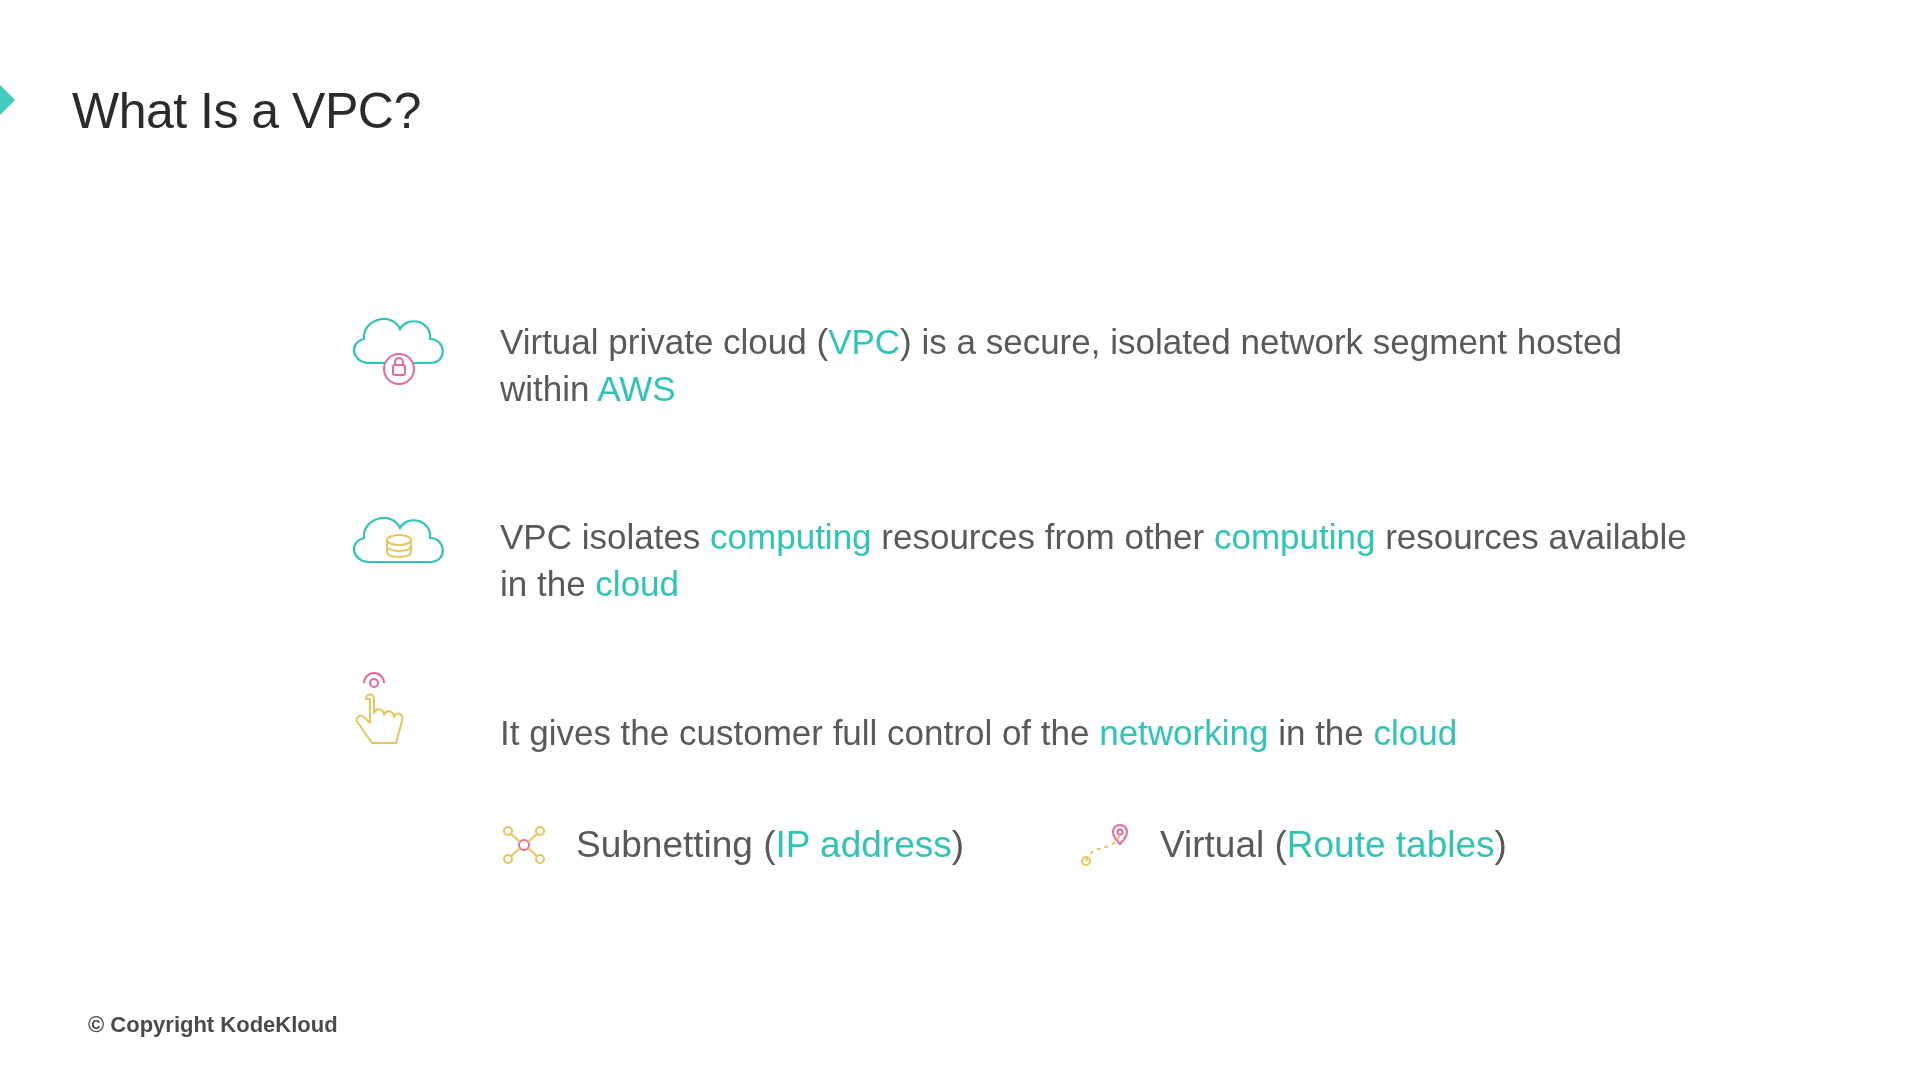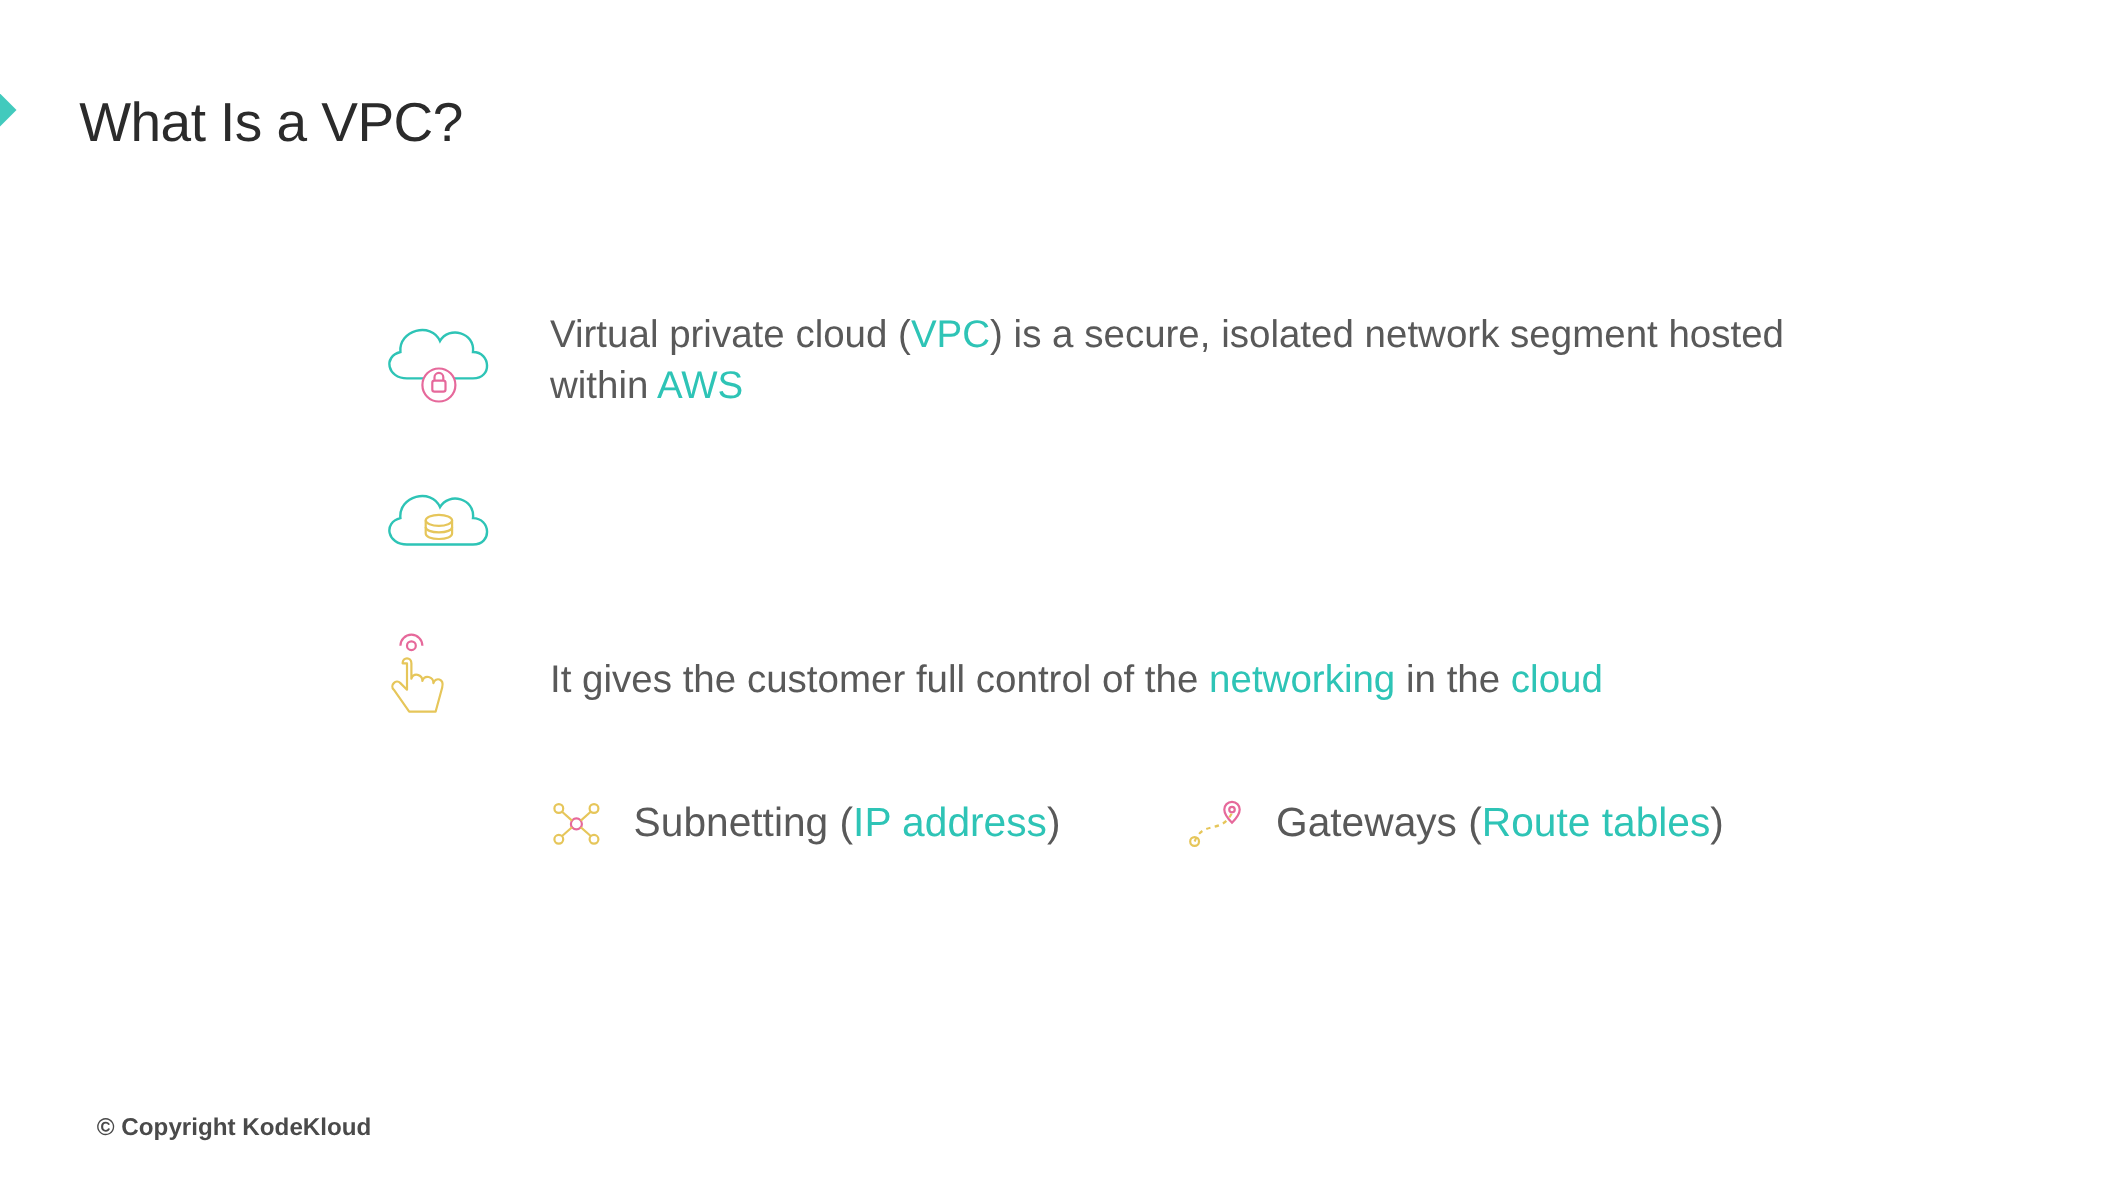--- a/index.html
+++ b/index.html
@@ -3,21 +3,21 @@
 <meta charset="utf-8">
 <style>
 * { margin: 0; padding: 0; box-sizing: border-box; }
 html, body { width: 1920px; height: 1080px; background: #fff; font-family: "Segoe UI", "Helvetica Neue", Arial, sans-serif; color: #2b2b2b; }
 .slide { position: relative; width: 1920px; height: 1080px; padding-left: 12px; }
 .corner-bullet { position: absolute; top: 55px; left: -30px; }
 .title { position: absolute; top: 82px; left: 72px; font-size: 50px; font-weight: 400; color: #2b2b2b; letter-spacing: -0.5px; }
 .content { position: absolute; top: 280px; left: 340px; right: 200px; }
 .row { display: flex; align-items: center; margin-bottom: 62px; }
 .row .icon-col { width: 160px; flex: 0 0 160px; display: flex; align-items: center; justify-content: flex-start; }
-.row .text-col { font-size: 35px; line-height: 1.35; color: #595959; font-weight: 400; }
+.row .text-col { font-size: 35px; line-height: 1.35; color: #595959; font-weight: 400; margin-top: 38px; }
 .hl { color: #2EC4B6; }
 .sub-grid { margin-left: 160px; display: grid; grid-template-columns: 580px 520px; column-gap: 0; row-gap: 46px; }
 .sub-item { display: flex; align-items: center; gap: 28px; }
 .sub-item .sub-text { font-size: 37px; color: #595959; line-height: 1.25; }
 .footer { position: absolute; left: 88px; bottom: 42px; font-size: 22px; color: #4a4a4a; font-weight: bold; }
 svg { display: block; }
 </style>
 </head>
 <body>
 
@@ -54,20 +54,23 @@
       <div class="icon-col">
         <span>
           <svg width="118" height="74" viewBox="0 0 118 74">
             <path d="M30 58 C12 58 8 38 24 34 C22 14 52 6 60 24 C68 10 92 16 90 34 C106 34 108 58 90 58 Z" fill="none" stroke="#2EC4B6" stroke-width="2.2"></path>
             <ellipse cx="59" cy="36" rx="12" ry="5" fill="none" stroke="#E6C65A" stroke-width="2"></ellipse>
             <path d="M47 36 v12 c0 3 5 5 12 5 s12 -2 12 -5 v-12" fill="none" stroke="#E6C65A" stroke-width="2"></path>
             <path d="M47 42 c0 3 5 5 12 5 s12 -2 12 -5" fill="none" stroke="#E6C65A" stroke-width="2"></path>
           </svg>
         </span>
       </div>
+      <div class="text-col">
+        <span>VPC isolates </span><span class="hl">computing</span><span> resources from other </span><span class="hl">computing</span><span> resources available in the </span><span class="hl">cloud</span>
+      </div>
     </div>
 
     <div class="row">
       <div class="icon-col">
         <span>
           <svg width="80" height="90" viewBox="0 0 80 90">
             <circle cx="34" cy="14" r="4" fill="none" stroke="#E6699B" stroke-width="2"></circle>
             <path d="M24 14 a10 10 0 0 1 20 0" fill="none" stroke="#E6699B" stroke-width="2"></path>
             <path d="M30 30 v24 l-6 -6 c-4 -4 -10 2 -6 6 l14 20 h24 l6 -22 c2 -8 -6 -10 -8 -4 c0 -6 -8 -8 -10 -2 c0 -6 -8 -8 -10 -2 v-14 c0 -6 -8 -6 -8 0 z" fill="none" stroke="#E6C65A" stroke-width="2" stroke-linejoin="round"></path>
           </svg>
@@ -102,21 +105,21 @@
       <div class="sub-item">
         <span>
           <svg width="52" height="48" viewBox="0 0 52 48">
             <path d="M6 40 C 14 20, 30 34, 40 14" fill="none" stroke="#E6C65A" stroke-width="2" stroke-dasharray="4 4"></path>
             <circle cx="6" cy="40" r="4" fill="none" stroke="#E6C65A" stroke-width="2"></circle>
             <path d="M40 4 c-4 0 -7 3 -7 7 c0 5 7 12 7 12 s7 -7 7 -12 c0 -4 -3 -7 -7 -7 z" fill="none" stroke="#E6699B" stroke-width="2"></path>
             <circle cx="40" cy="11" r="2.5" fill="none" stroke="#E6699B" stroke-width="2"></circle>
           </svg>
         </span>
         <div class="sub-text">
-          <span>Gateways (</span><span class="hl">Route tables</span><span>)</span>
+          <span>Virtual (</span><span class="hl">Route tables</span><span>)</span>
         </div>
       </div>
 
 
 
     </div>
 
   </div>
 
   <div class="footer">© Copyright KodeKloud</div>

